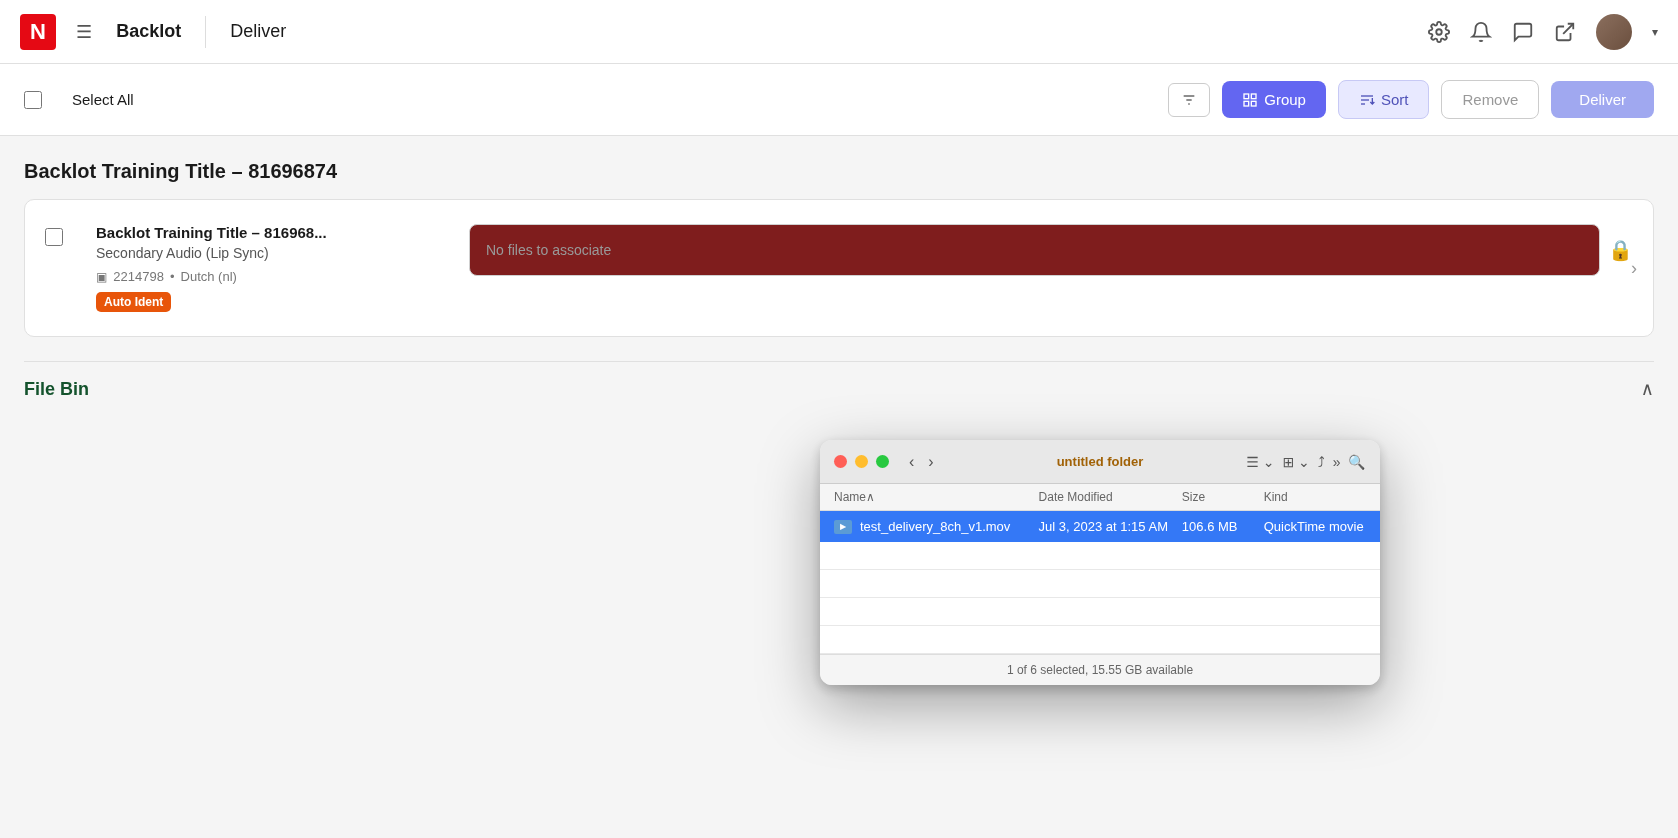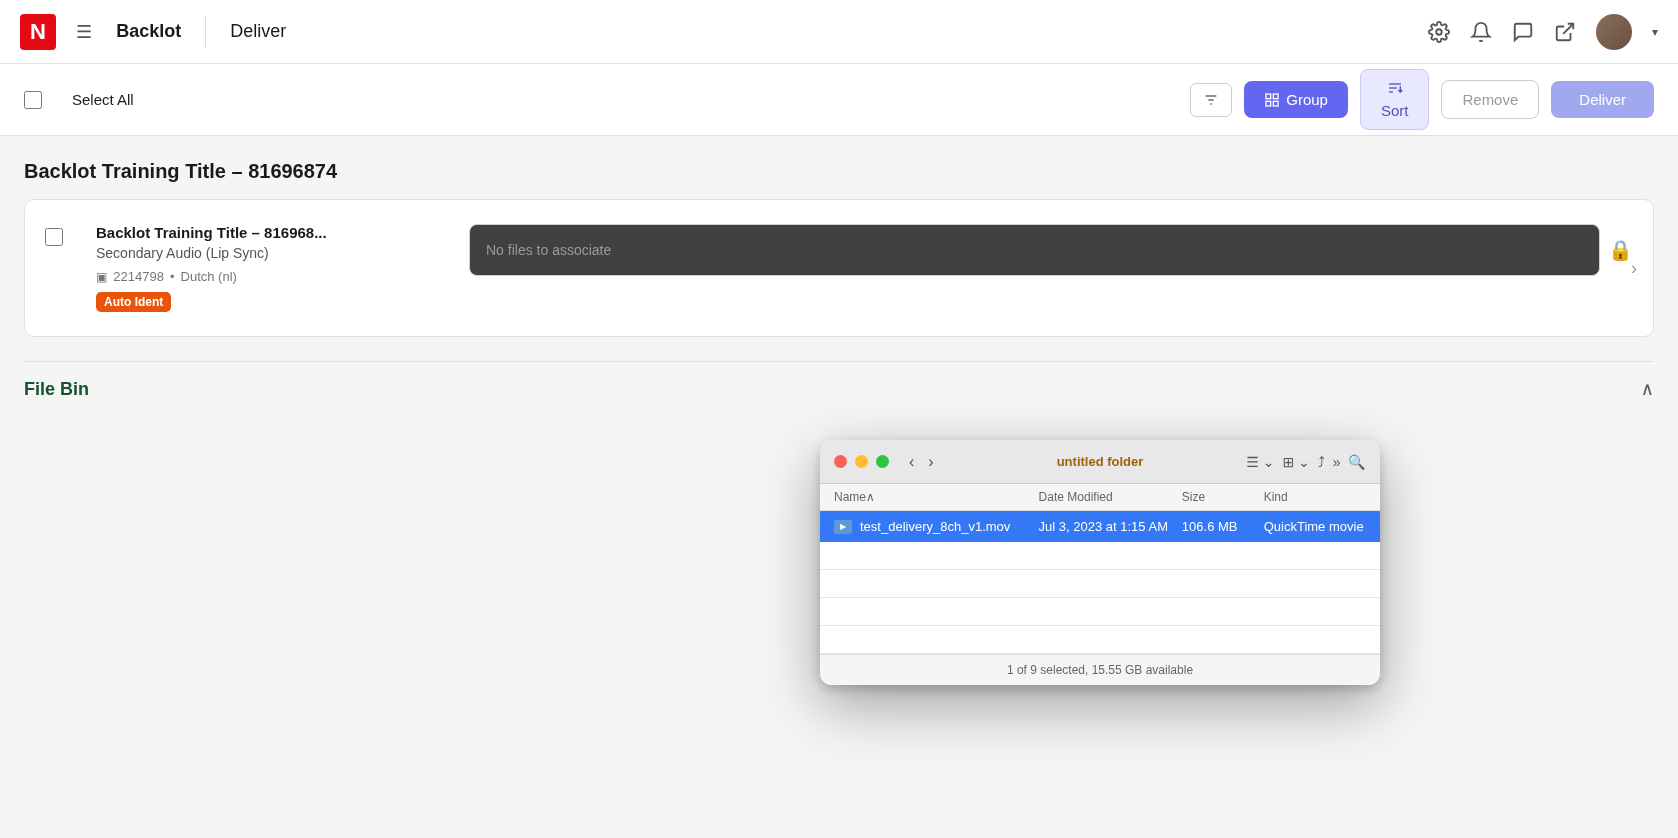--- a/index.html
+++ b/index.html
@@ -39,21 +39,21 @@
     .toolbar-spacer { flex: 1; }
     .filter-btn { background: none; border: 1px solid #ccc; border-radius: 6px; padding: 8px 12px; cursor: pointer; color: #555; font-size: 14px; display: flex; align-items: center; gap: 4px; }
     .group-btn {
       background: #6366f1; color: #fff; border: none; border-radius: 8px;
       padding: 10px 20px; cursor: pointer; font-size: 15px; font-weight: 500;
       display: flex; align-items: center; gap: 6px;
     }
     .sort-btn {
       background: #e8e9ff; color: #4f52b8; border: 1px solid #c7c9f5; border-radius: 8px;
       padding: 10px 20px; cursor: pointer; font-size: 15px; font-weight: 500;
-      display: flex; align-items: center; gap: 6px; flex-direction: column;
+      display: flex; align-items: center; gap: 6px;
     }
     .remove-btn { background: none; border: 1px solid #ccc; border-radius: 8px; padding: 10px 20px; cursor: pointer; font-size: 15px; color: #999; }
     .deliver-btn { background: #a0a8f0; color: #fff; border: none; border-radius: 8px; padding: 10px 28px; cursor: pointer; font-size: 15px; font-weight: 500; }
 
     
     .main-content { padding: 24px 24px 0; }
     .section-title { font-size: 20px; font-weight: 700; color: #1a1a1a; margin-bottom: 16px; }
 
     
     .delivery-card {
@@ -65,21 +65,21 @@
     .card-info { flex: 0 0 340px; }
     .card-main-title { font-size: 15px; font-weight: 600; color: #1a1a1a; margin-bottom: 4px; }
     .card-subtitle { font-size: 14px; color: #555; margin-bottom: 8px; }
     .card-meta { display: flex; align-items: center; gap: 6px; font-size: 13px; color: #777; }
     .card-meta-icon { font-size: 12px; }
     .auto-ident-badge { display: inline-block; background: #e8550a; color: #fff; border-radius: 5px; padding: 3px 8px; font-size: 12px; font-weight: 600; margin-top: 8px; }
     .card-file-area { flex: 1; display: flex; align-items: center; gap: 8px; }
     .file-drop-zone {
       flex: 1; height: 52px; border: 1.5px solid #d0d0d0; border-radius: 8px;
       display: flex; align-items: center; padding: 0 16px;
-      color: #999; font-size: 14px; background: #404040;
+      color: #999; font-size: 14px; background: #7f1d1d;
     }
     .lock-icon { font-size: 20px; color: #555; cursor: pointer; }
     .card-arrow { position: absolute; right: 16px; top: 50%; transform: translateY(-50%); font-size: 18px; color: #999; cursor: pointer; }
 
     
     .finder-overlay {
       position: fixed; top: 440px; left: 820px;
       width: 560px;
       background: #f0f0f0; border-radius: 12px;
       box-shadow: 0 20px 60px rgba(0,0,0,0.35), 0 4px 12px rgba(0,0,0,0.2);
@@ -276,21 +276,21 @@
     <span>106.6 MB</span>
     <span>QuickTime movie</span>
   </div>
   <div class="finder-empty-rows">
     <div class="finder-empty-row"></div>
     <div class="finder-empty-row"></div>
     <div class="finder-empty-row"></div>
     <div class="finder-empty-row"></div>
   </div>
   <div class="finder-status">
-    <span>1 of 9 selected, 15.55 GB available</span>
+    <span>1 of 6 selected, 15.55 GB available</span>
   </div>
 </div>
 
 <div class="file-bin-section">
   <div class="file-bin-header">
     <span class="file-bin-title">File Bin</span>
     <span class="file-bin-chevron">∧</span>
   </div>
 </div>
 

